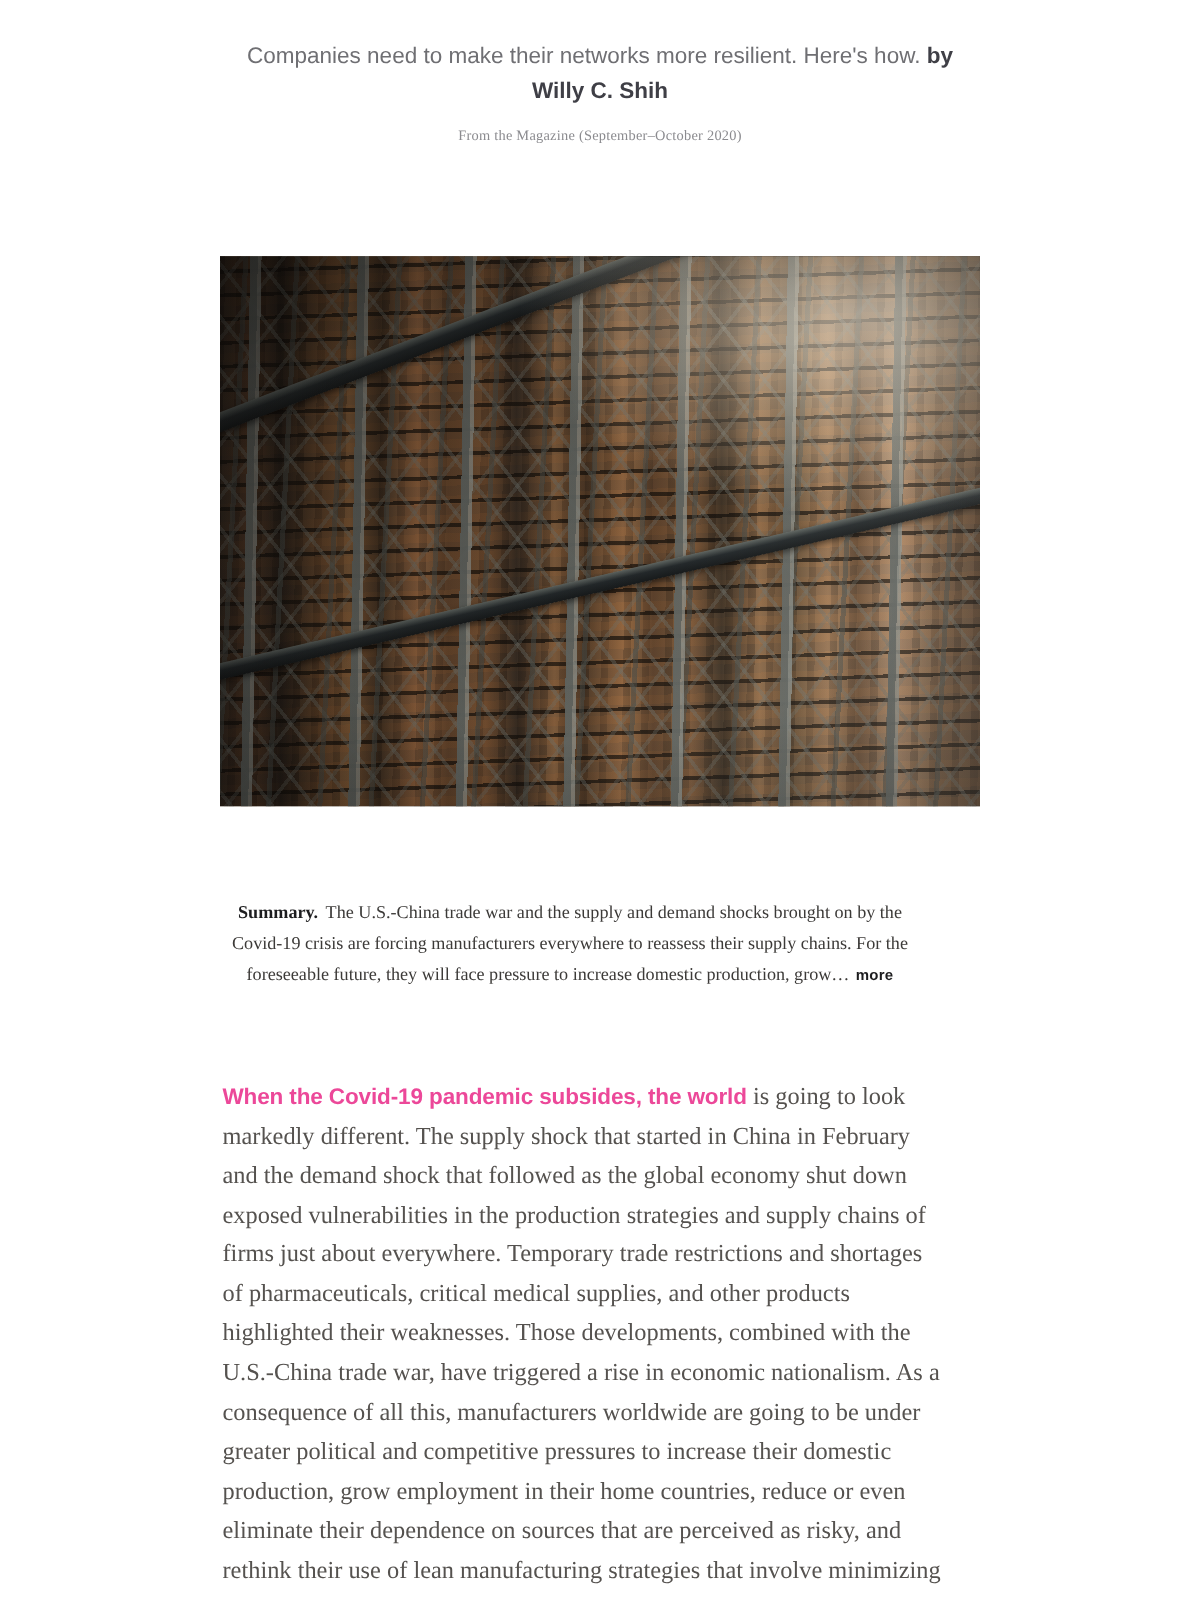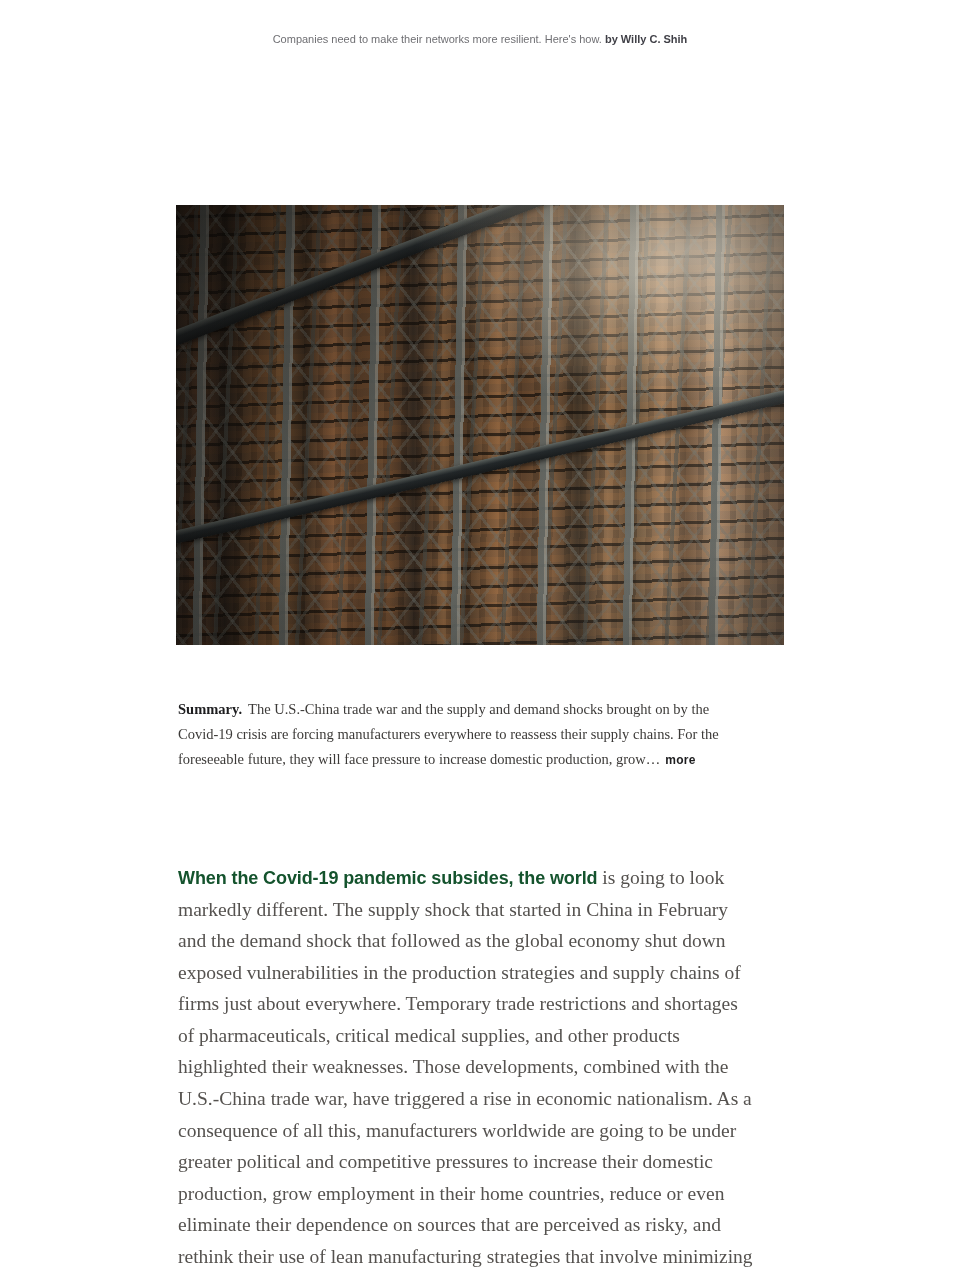--- a/index.html
+++ b/index.html
@@ -35,21 +35,21 @@
     line-height: 1.12;
     letter-spacing: -0.3px;
     color: #23232e;
     margin: 0;
     padding: 0 10px;
   }
 
   .dek-wrap {
     margin-top: 17px;
     font-family: "Liberation Sans", sans-serif;
-    font-size: 11px;
+    font-size: 18px;
     line-height: 1.55;
     color: #6f6f73;
     padding: 0 8px;
   }
   .dek-text { color: #6f6f73; }
   .byline-by {
     font-weight: bold;
     color: #3f3f46;
   }
   .byline-author {
@@ -227,27 +227,27 @@
     position: absolute;
     inset: 0;
     background: radial-gradient(ellipse 78% 78% at 50% 48%,
       rgba(0,0,0,0) 52%, rgba(0,0,0,0.34) 100%);
   }
 
   
   .summary-block {
     position: absolute;
     left: 178px;
-    top: 697px;
+    top: 718px;
     width: 556px;
     font-family: "Liberation Serif", serif;
     font-size: 14.5px;
     line-height: 1.72;
     color: #3c3a38;
-    text-align: left;
+    text-align: center;
   }
   .summary-label {
     font-weight: bold;
     color: #1d1d1f;
     margin-right: 6px;
   }
   .summary-more {
     font-family: "Liberation Sans", sans-serif;
     font-weight: bold;
     font-size: 12px;
@@ -266,38 +266,39 @@
     font-family: "Liberation Serif", serif;
     font-size: 19.5px;
     line-height: 1.62;
     color: #55524f;
   }
   .article-body p { margin: 0; }
   .lede-bold {
     font-family: "Liberation Sans", sans-serif;
     font-weight: bold;
     font-size: 18px;
-    color: #14532d;
+    color: #ec4899;
     letter-spacing: -0.1px;
     margin-top: 12px;
   }
 </style>
 </head>
 <body>
 
 <div class="page">
 
   <header class="article-header">
 
     <div class="dek-wrap">
       <span class="dek-text">Companies need to make their networks more resilient. Here's how.</span>
       <span class="byline-by">by</span>
       <span class="byline-author">Willy C. Shih</span>
     </div>
 
+    <div class="magazine-line">From the Magazine (September–October 2020)</div>
   </header>
 
   <figure class="hero-figure">
     <div class="hero-photo">
       <div class="rack-base"></div>
       <div class="rack-cartons"></div>
       <div class="rack-shelves"></div>
       <div class="rack-bracing"></div>
       <div class="rack-uprights2"></div>
       <div class="rack-uprights"></div>

